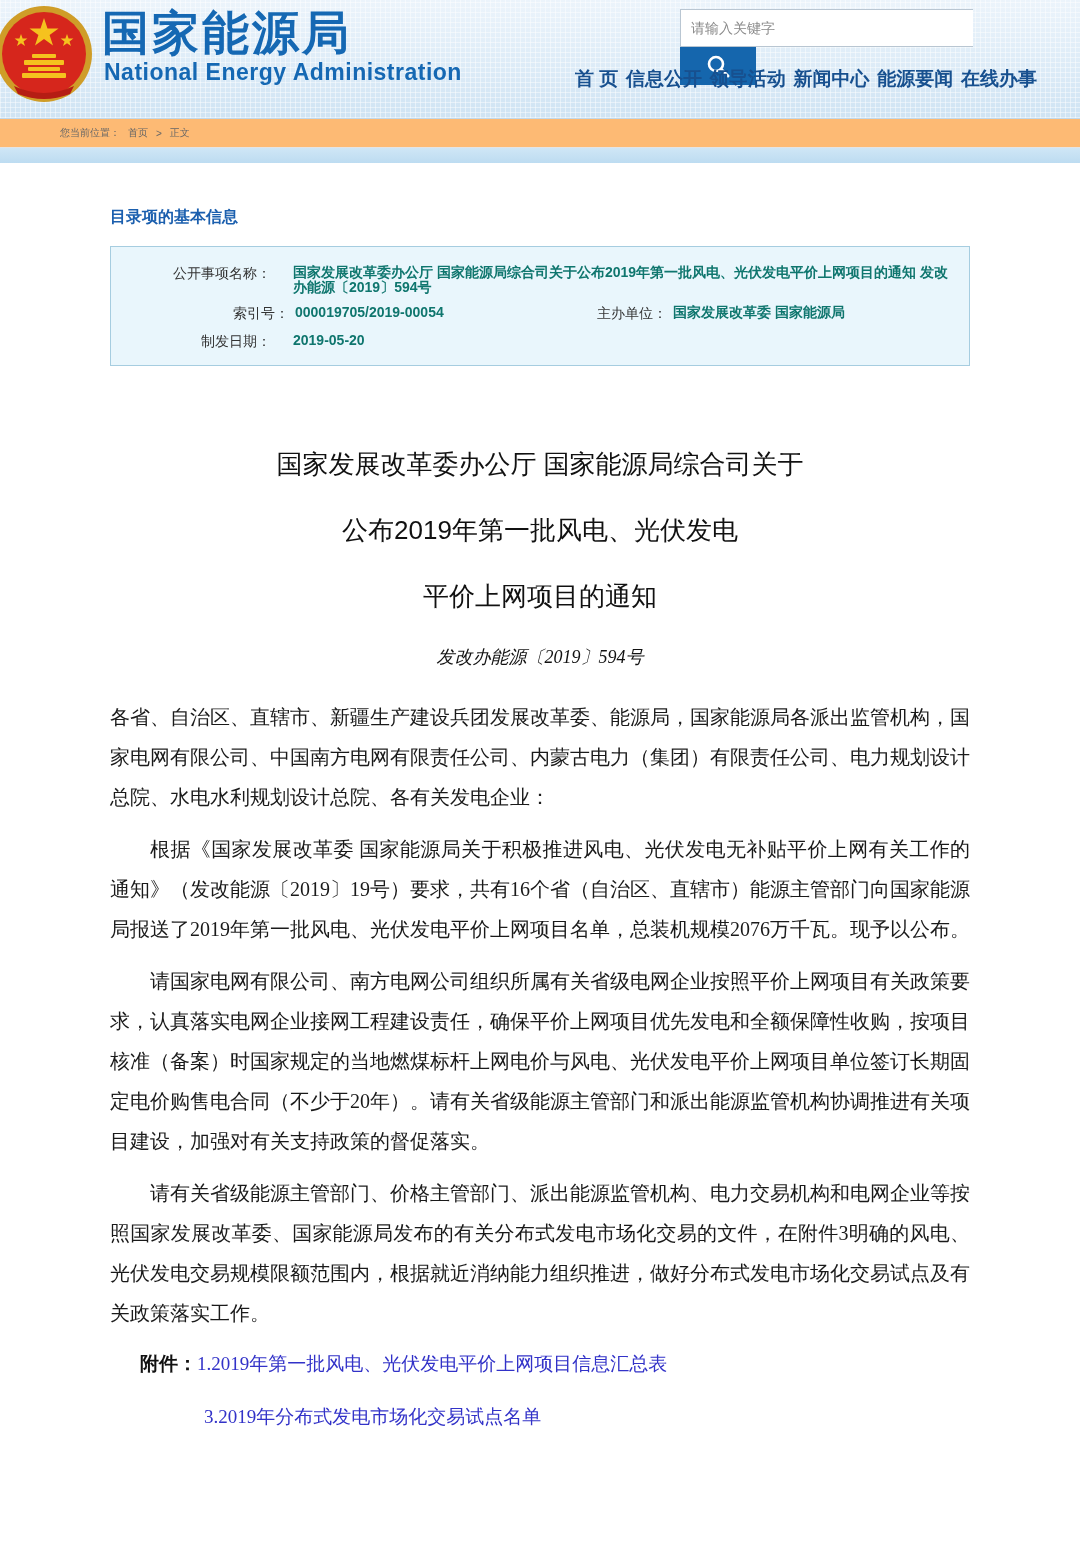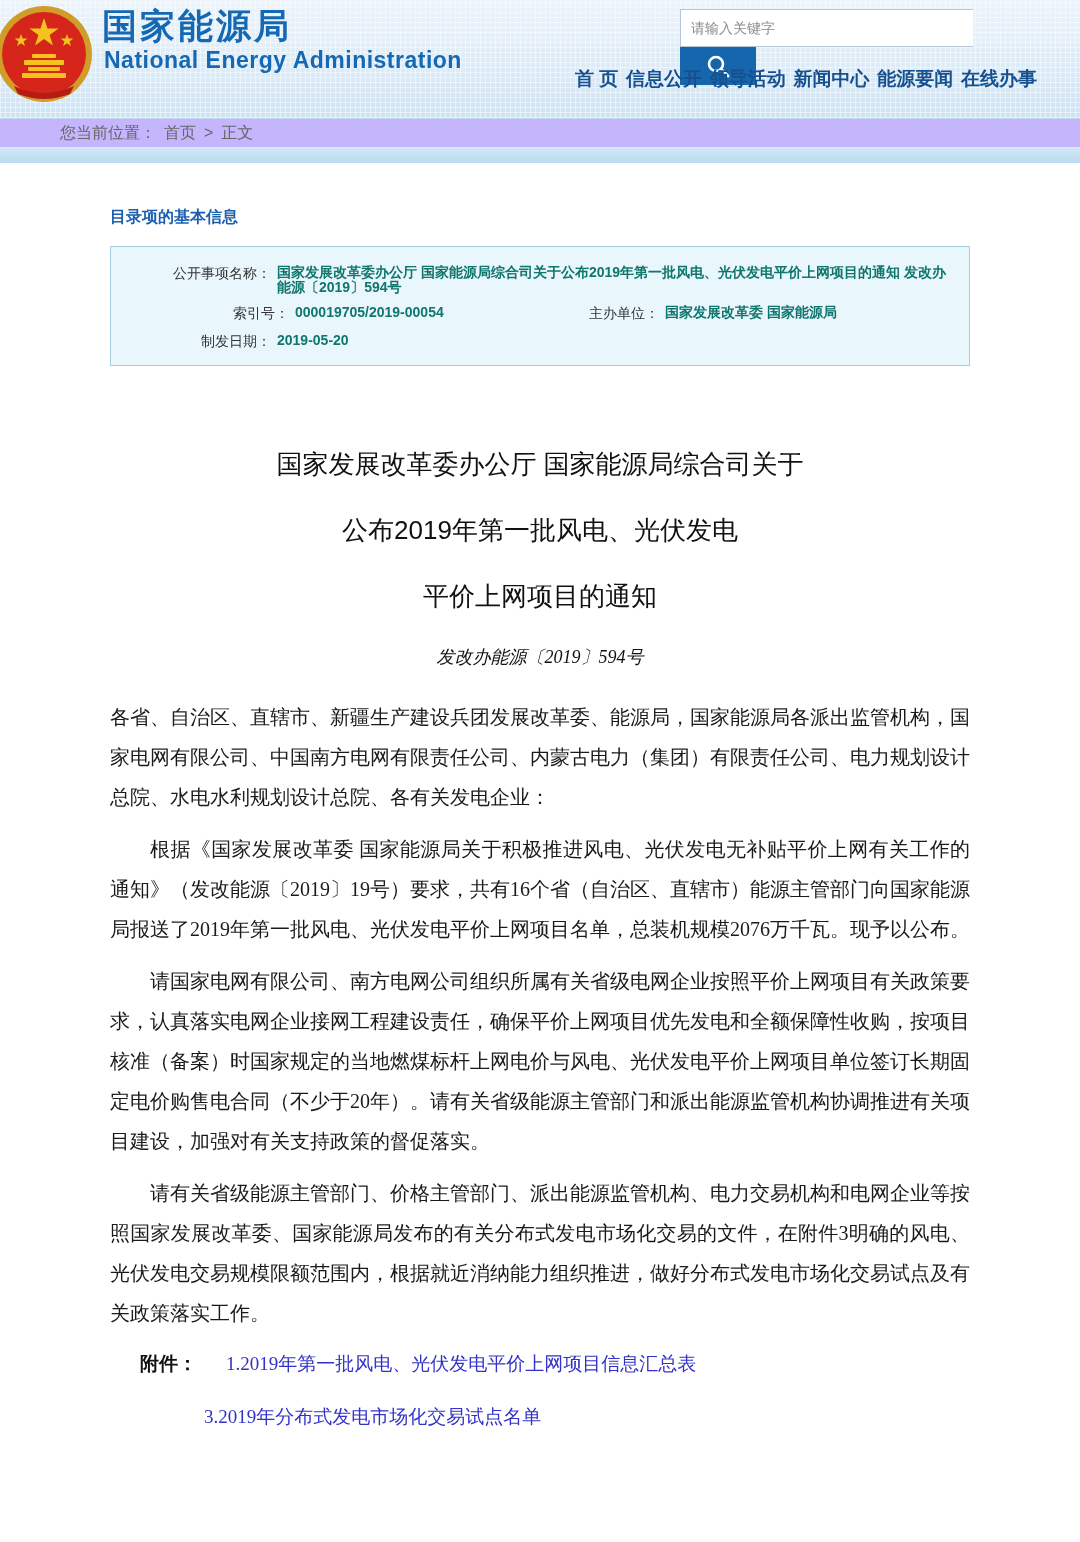--- a/index.html
+++ b/index.html
@@ -9,66 +9,66 @@
   .header{
     position:relative;height:118px;
     background:
       repeating-linear-gradient(0deg, rgba(255,255,255,.45) 0 1px, rgba(255,255,255,0) 1px 5px),
       repeating-linear-gradient(90deg, rgba(255,255,255,.45) 0 1px, rgba(255,255,255,0) 1px 5px),
       linear-gradient(180deg,#ecf4fb 0%,#dcebf7 60%,#cfe3f3 100%);
     border-bottom:1px solid #c2d8ea;
   }
   .logo-block{position:absolute;left:0;top:4px;display:flex;align-items:flex-start;cursor:pointer;}
   .emblem{width:100px;height:100px;margin-left:-6px;}
-  .site-title{color:#1568b3;font-weight:bold;font-size:35px;letter-spacing:3px;line-height:1.05;margin:4px 0 0 8px;}
+  .site-title{color:#1568b3;font-weight:bold;font-size:47px;letter-spacing:3px;line-height:1.05;margin:4px 0 0 8px;}
   .site-subtitle{color:#1568b3;font-weight:bold;font-size:23px;margin:2px 0 0 10px;letter-spacing:.5px;}
 
   .search-wrap{position:absolute;left:680px;top:9px;display:flex;flex-direction:column;}
   .search-input{width:272px;height:36px;border:1px solid #b9c6d2;border-right:none;background:#fff;
     font-size:14px;color:#333;padding:0 10px;outline:none;font-family:"Liberation Sans",sans-serif;}
   .search-input::placeholder{color:#8a8a8a;}
   .search-btn{width:76px;height:38px;background:#1566ad;border:none;display:flex;align-items:center;justify-content:center;cursor:pointer;}
 
   .nav{position:absolute;left:575px;top:66px;width:462px;display:flex;justify-content:space-between;}
   .nav-item{color:#17508f;font-weight:bold;font-size:19px;text-decoration:none;cursor:pointer;white-space:nowrap;}
 
   
-  .breadcrumb{height:28px;background:#c4b5fd;border-bottom:1px solid #e4e4e4;display:flex;align-items:center;
-    padding-left:60px;font-size:16px;color:#666;}
+  .breadcrumb{height:28px;background:#fdba74;border-bottom:1px solid #e4e4e4;display:flex;align-items:center;
+    padding-left:60px;font-size:10px;color:#666;}
   .breadcrumb span{margin-right:8px;}
   .crumb-link{cursor:pointer;}
   .blue-strip{height:15px;background:linear-gradient(180deg,#cfe6f6,#bddcf1);}
 
   
   .content{padding:44px 110px 0 110px;}
   .catalog-heading{color:#1b5fae;font-size:16px;font-weight:bold;margin:0 0 18px 0;}
 
   .info-box{background:#e9f6fc;border:1px solid #a6cde0;padding:8px 0 14px 0;font-size:14px;}
-  .info-row{display:flex;margin-top:10px;}
+  .info-row{display:flex;margin-top:10px;gap:16px;}
   .info-label{width:160px;text-align:right;color:#333;flex:none;padding-right:6px;}
   .info-value{color:#0f766e;flex:1;line-height:15px;padding-right:14px;font-weight:bold;}
   .info-row.cols{display:flex;padding-left:18px;}
   .half{display:flex;width:50%;}
   .half .info-label{width:160px;}
   .half.right .info-label{width:110px;}
 
   
   .doc-title{margin-top:82px;text-align:center;color:#111;}
   .doc-title .t-line{font-size:26px;font-weight:normal;font-family:"Liberation Sans",sans-serif;margin-bottom:32px;line-height:1.3;}
   .doc-number{text-align:center;font-family:"Liberation Serif",serif;font-style:italic;font-size:18px;color:#111;margin:6px 0 28px 0;}
 
   .doc-body{font-family:"Liberation Serif",serif;font-size:20px;line-height:40px;color:#1a1a1a;text-align:justify;}
   .doc-body p{margin:0 0 12px 0;}
   .doc-body p.indent{text-indent:2em;}
 
   .attachments{font-family:"Liberation Serif",serif;font-size:19px;margin-top:18px;padding-left:30px;}
   .att-first{display:flex;align-items:baseline;}
   .att-label{color:#111;font-weight:bold;flex:none;}
   .att-link{color:#3232c8;text-decoration:none;cursor:pointer;line-height:22px;}
-  .att-row{margin-bottom:29px;gap:29px;}
+  .att-row{margin-bottom:29px;}
   .att-rest{padding-left:64px;}
 </style>
 </head>
 <body>
 
 <div class="page">
 
   <div class="header">
     <div class="logo-block">
       <svg class="emblem" viewBox="0 0 100 100">

